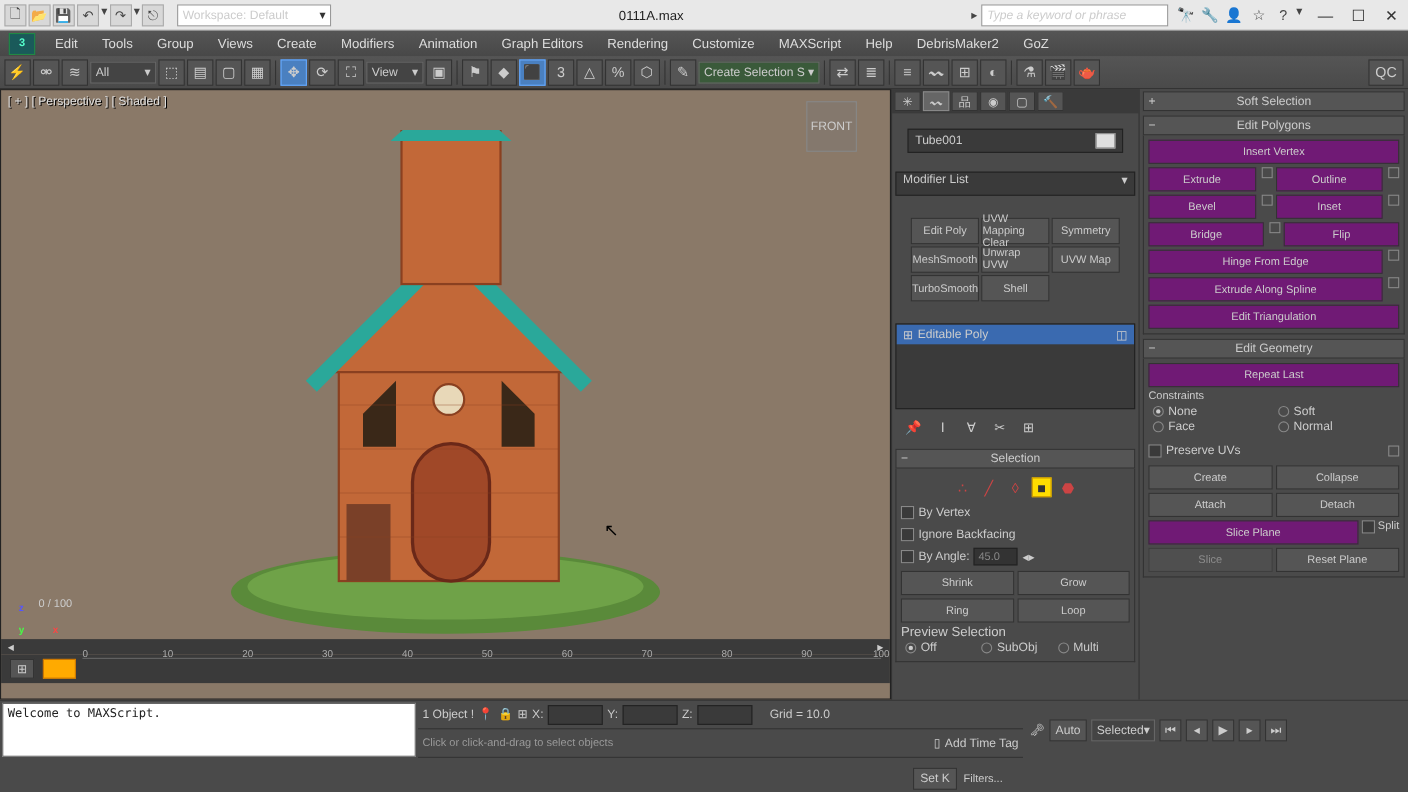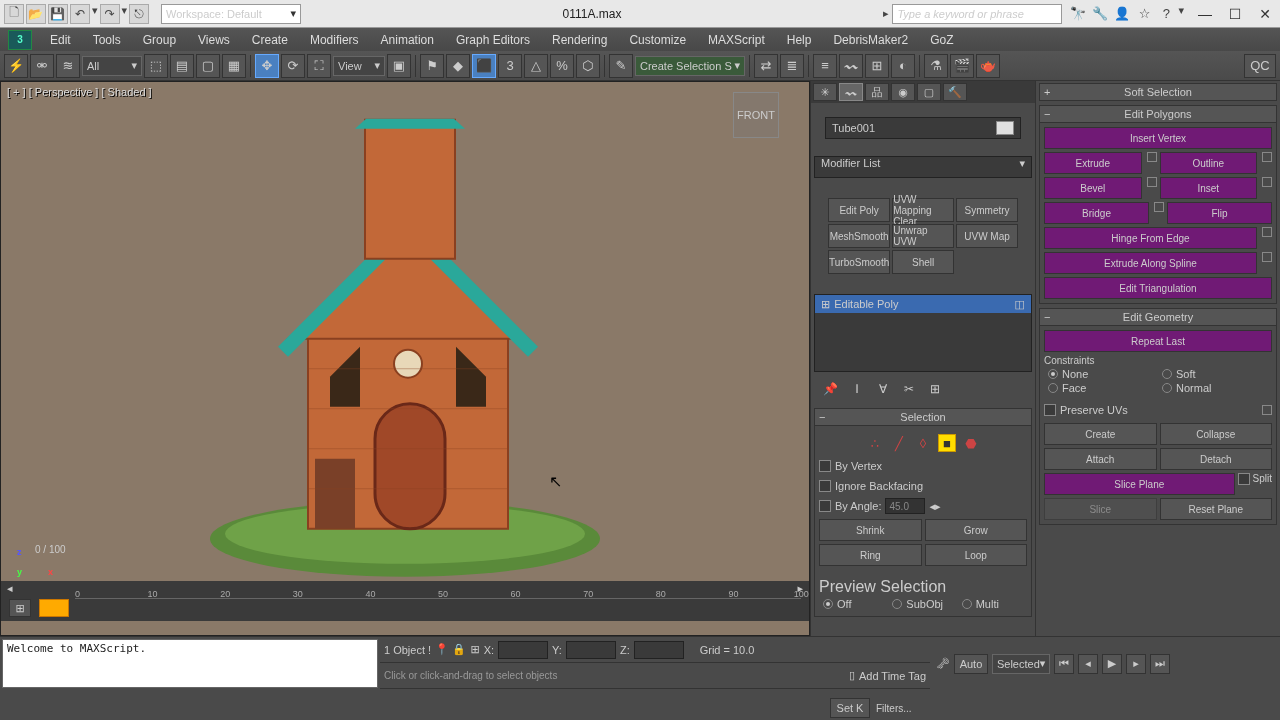--- a/index.html
+++ b/index.html
@@ -316,21 +316,21 @@
                 <input value="45.0" style="">
                 <span>◂▸</span>
               </div>
           </div>
           <div class="btn2">
             <button class="ro-btn">Shrink</button>
             <button class="ro-btn">Grow</button>
             <button class="ro-btn">Ring</button>
             <button class="ro-btn">Loop</button>
           </div>
-          <div style="margin-top:12px;font-size:16px">Preview Selection</div>
+          <div style="margin-top:1px;font-size:12px">Preview Selection</div>
           <div class="radio-grid" style="grid-template-columns:1fr 1fr 1fr">
             <div class="ritem">
                 <div class="radio on"></div>
                 <span>Off</span>
               </div>
             <div class="ritem">
                 <div class="radio"></div>
                 <span>SubObj</span>
               </div>
             <div class="ritem">

